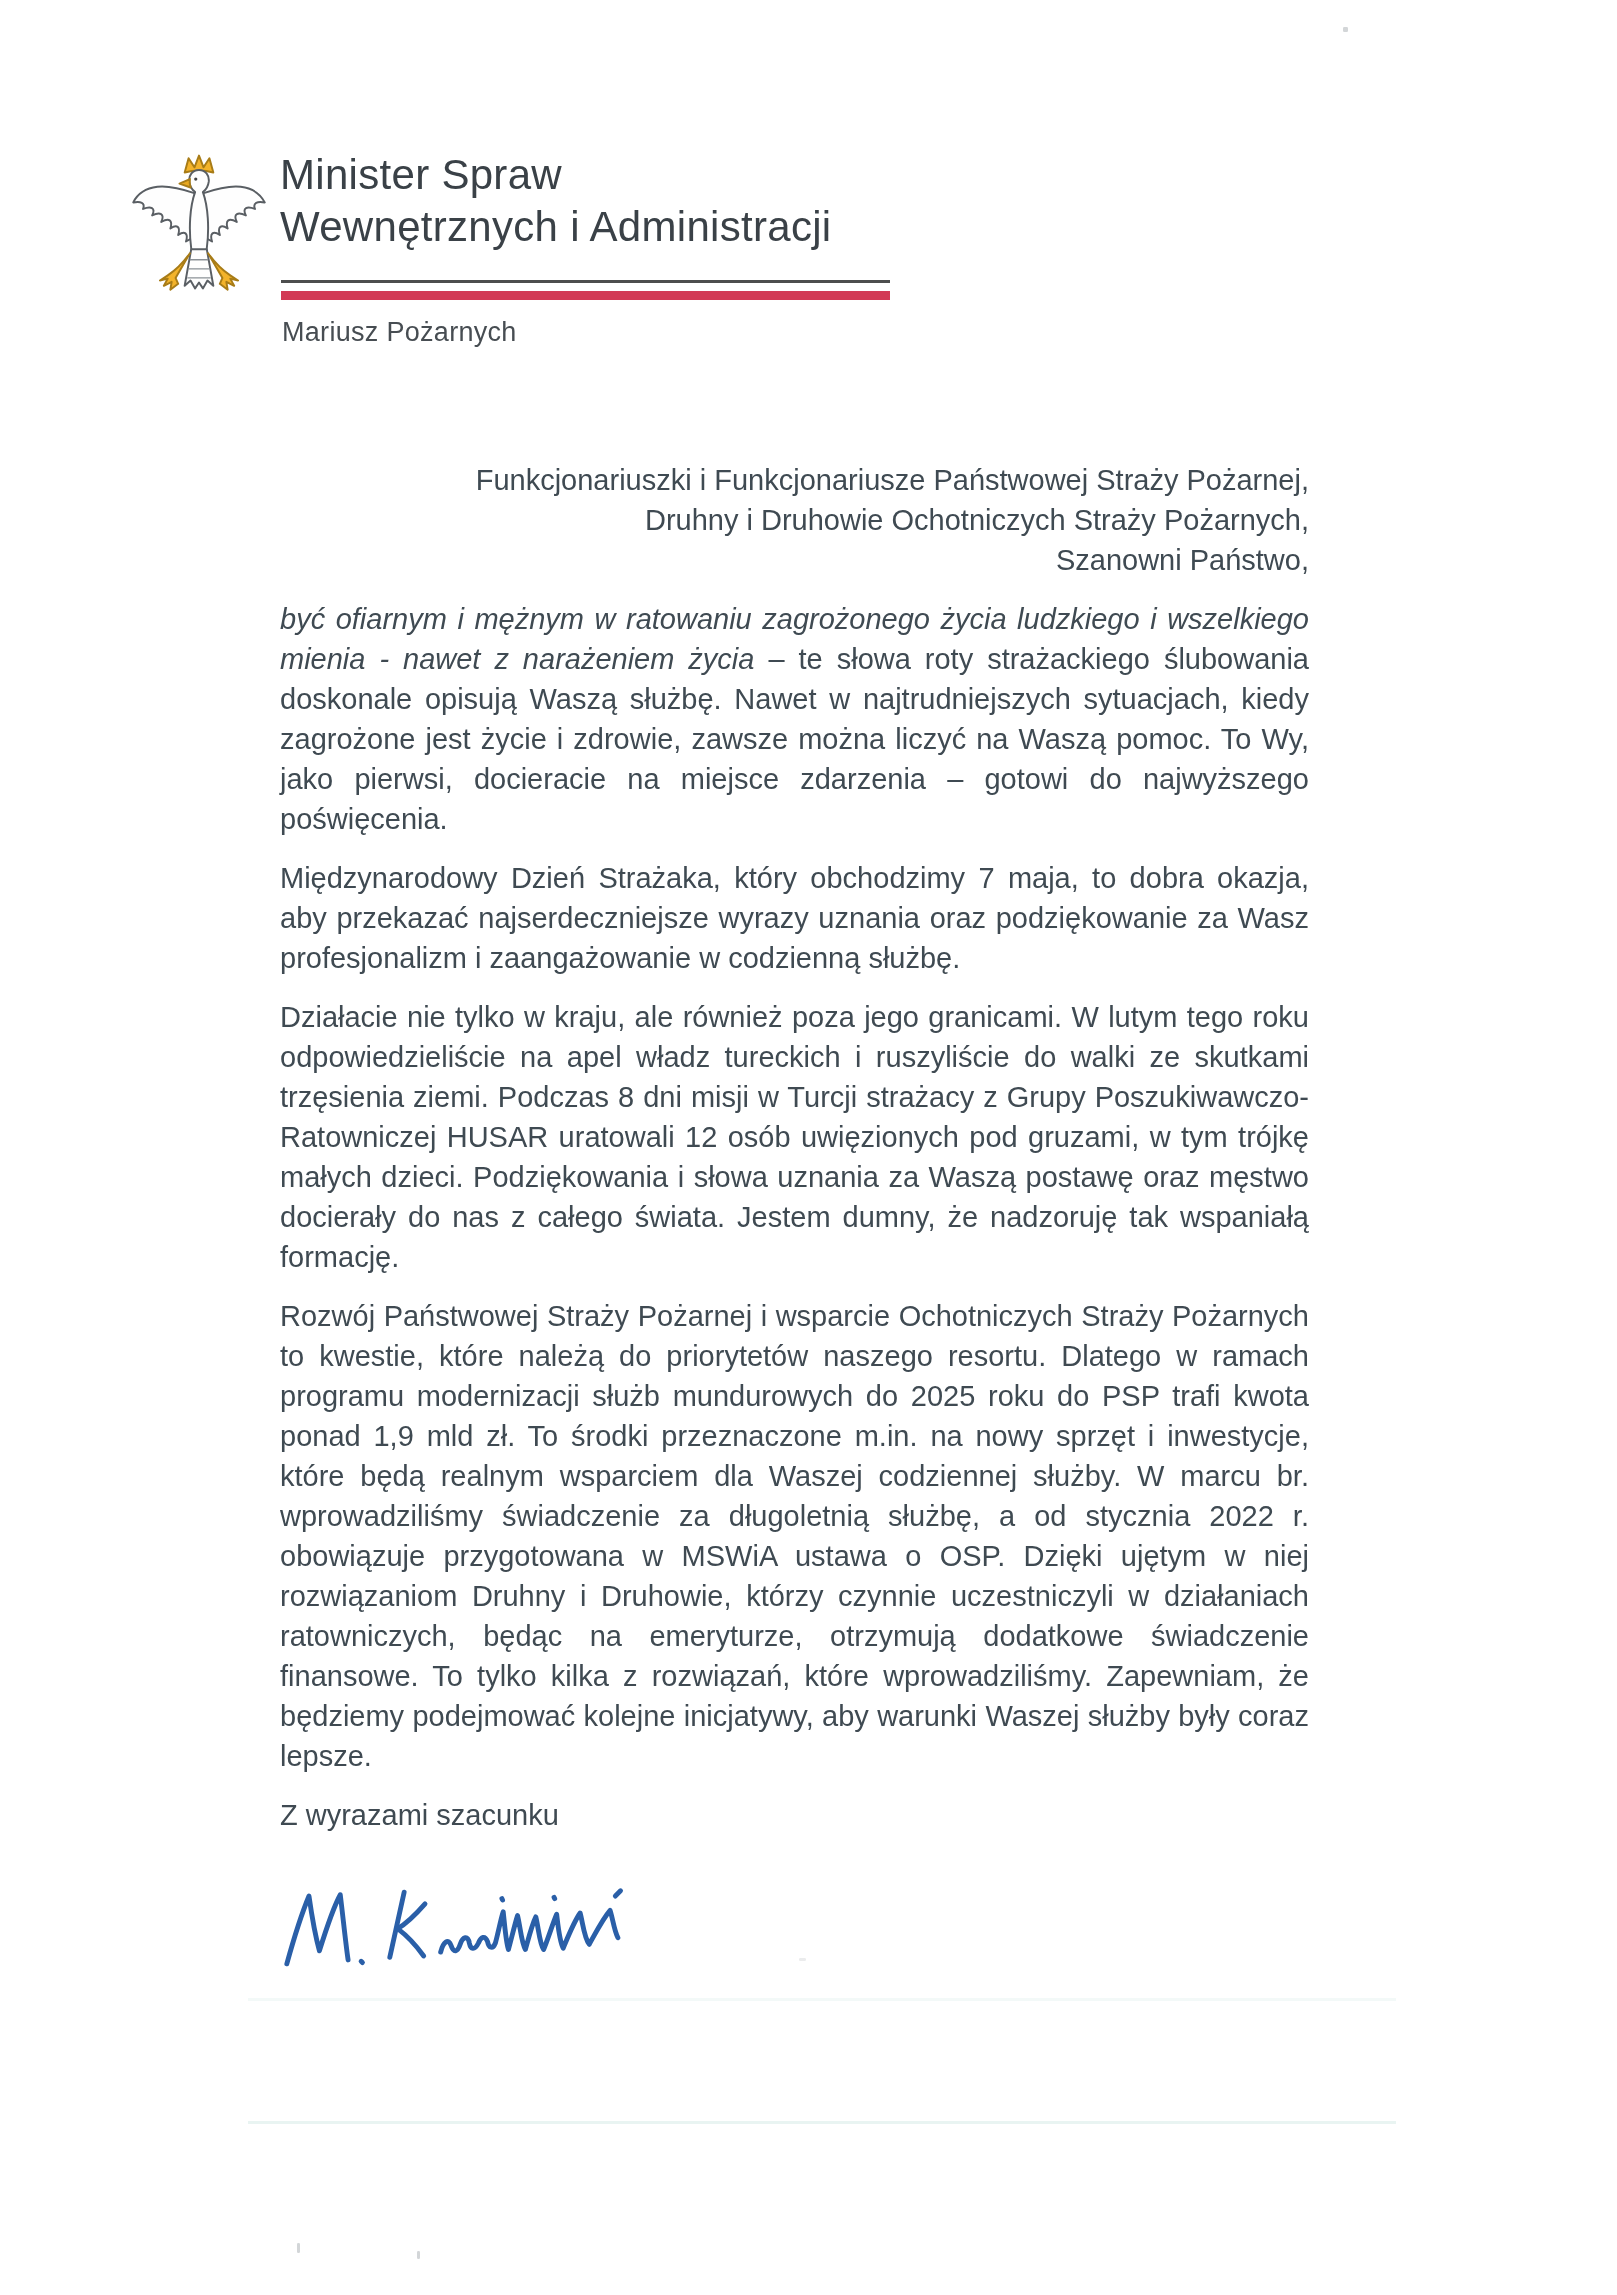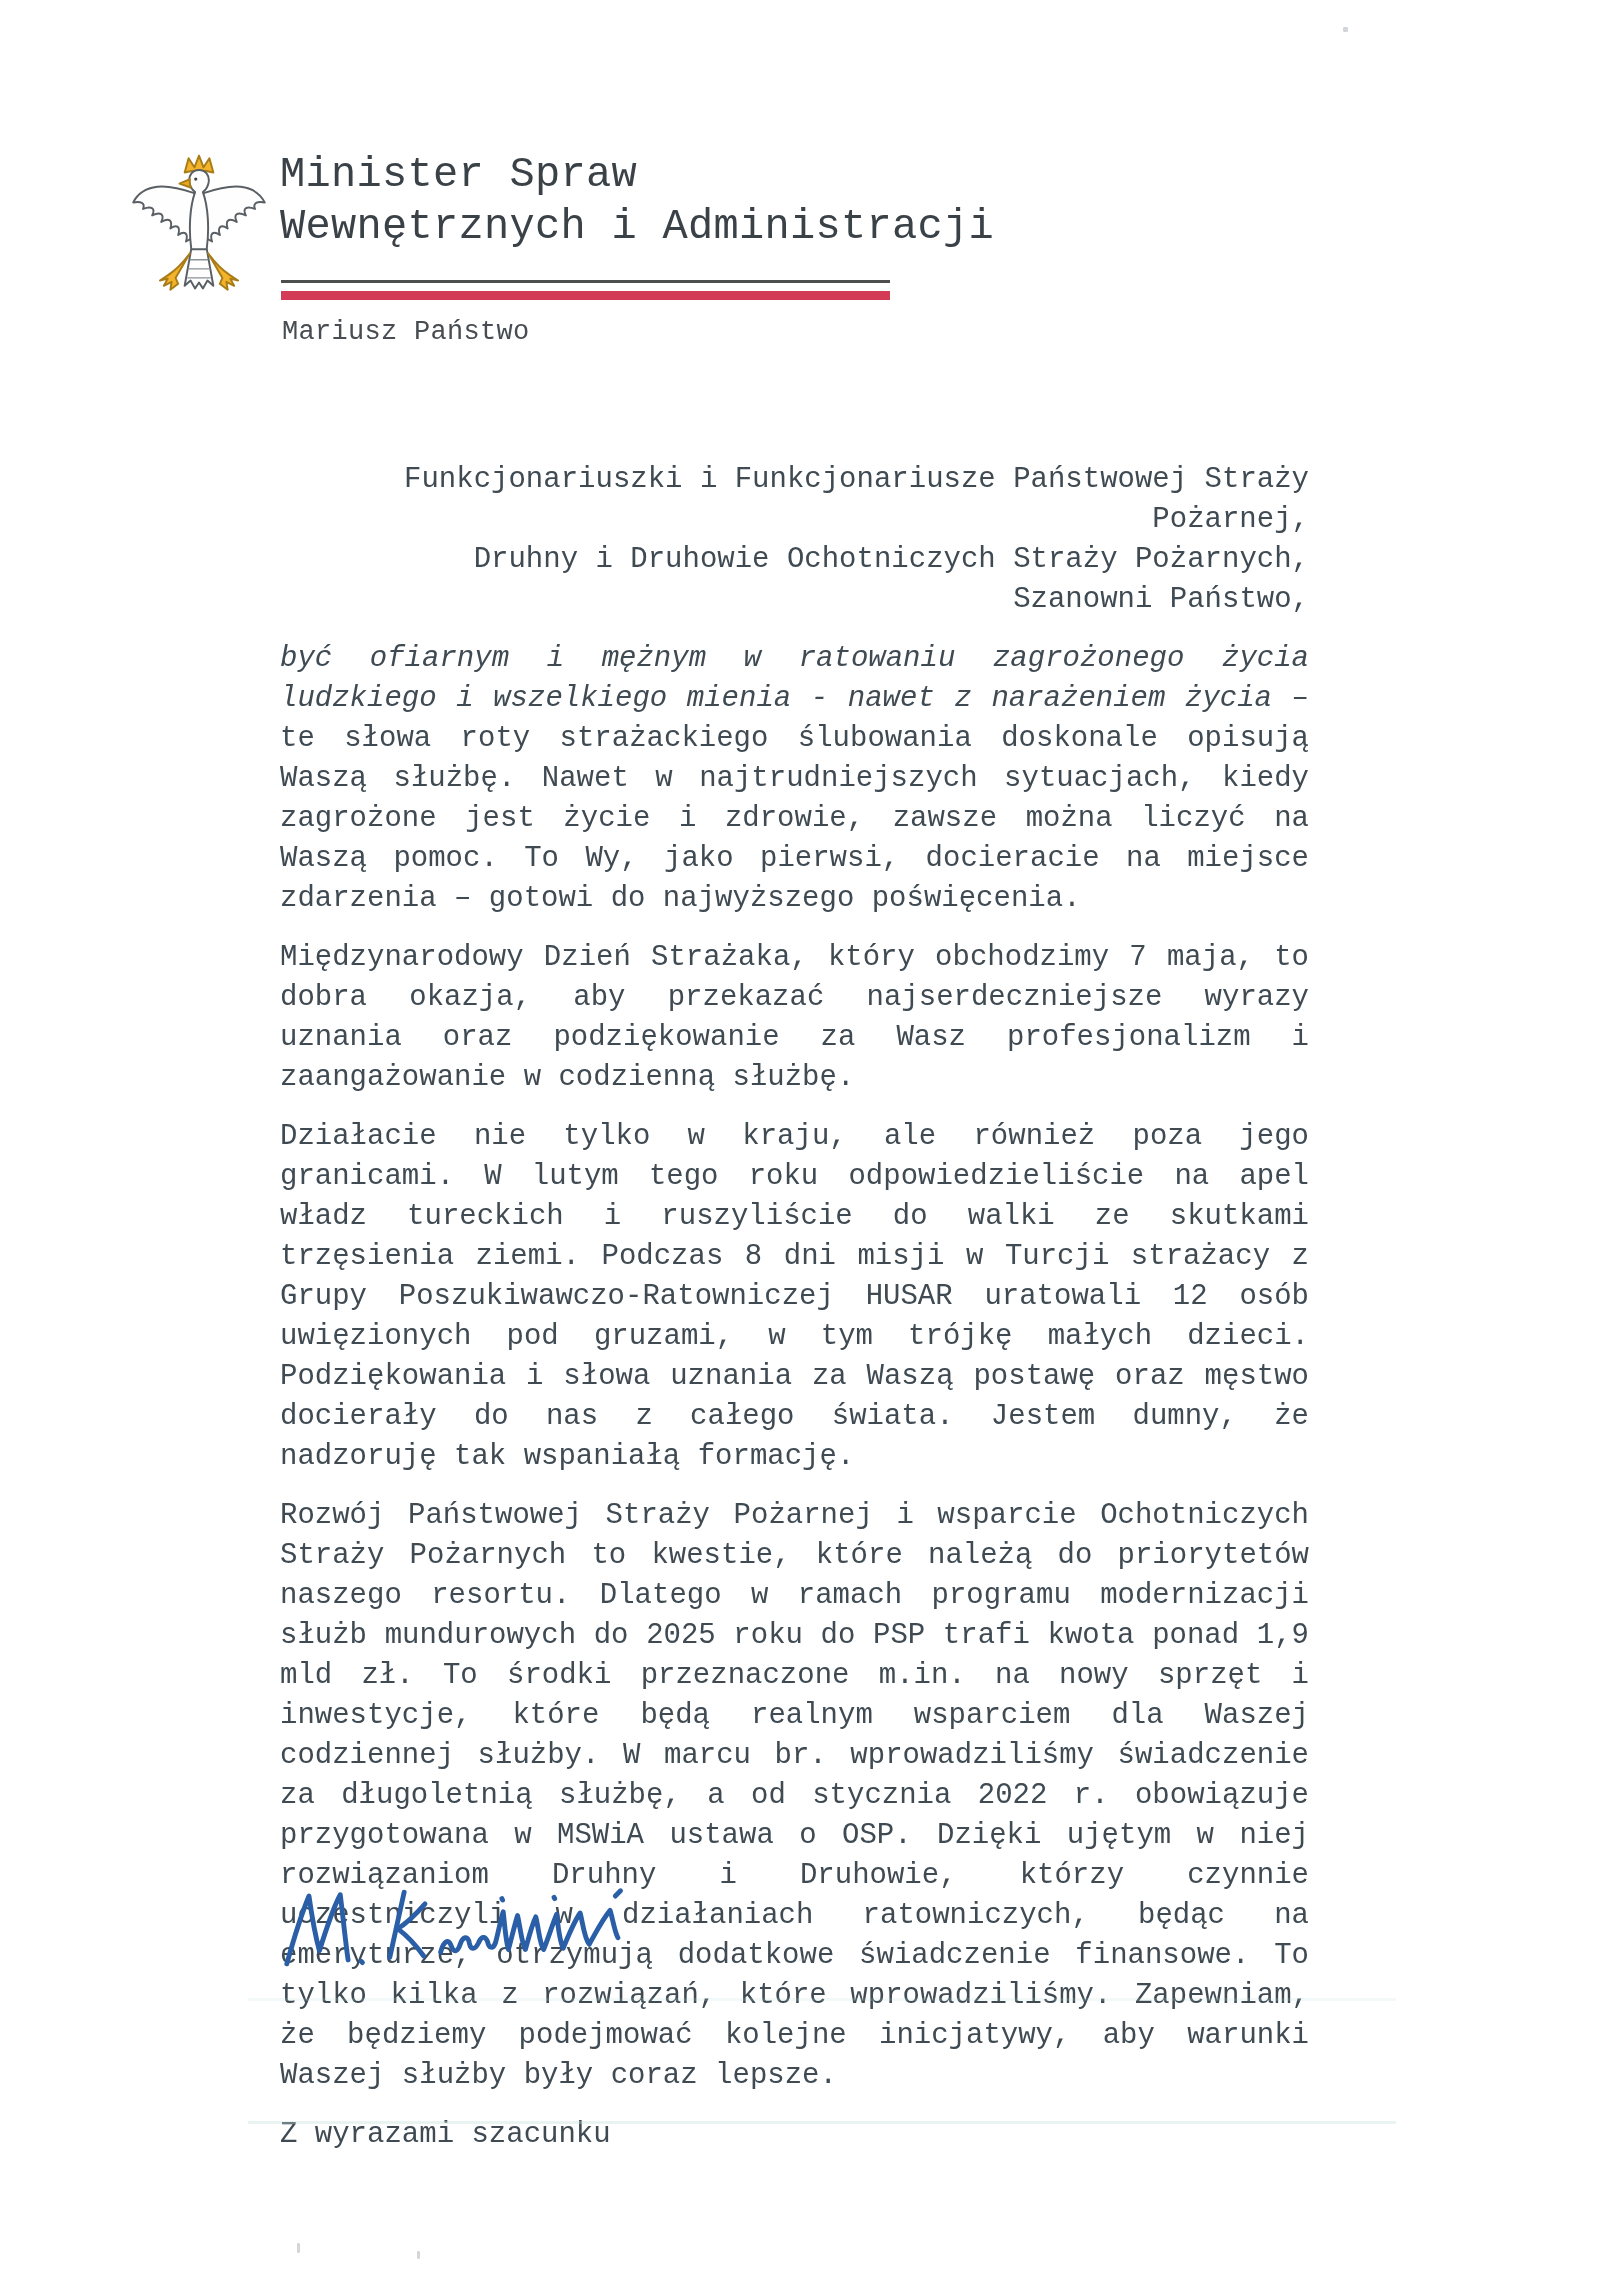--- a/index.html
+++ b/index.html
@@ -1,21 +1,21 @@
 <!DOCTYPE html>
 <html lang="pl" style="font-size:10.4px"><head>
 <meta charset="utf-8">
 <style>
   html,body{margin:0;padding:0;background:#9a9a9a;}
   .page{
     position:relative;
     width:1617px;height:2295px;
     background:#ffffff;
     overflow:hidden;
-    font-family:Liberation Mono, monospace;
+    font-family:Liberation Sans, sans-serif;
     color:#3e4a54;
   }
   
   .emblem{position:absolute;left:130px;top:150px;width:138px;height:157px;}
   .header-title{
     position:absolute;left:280px;top:149px;width:717px;
     font-size:42px;line-height:52px;font-weight:400;
     color:#3a4147;letter-spacing:0.3px;
   }
   .rule-dark{position:absolute;left:281px;top:280px;width:609px;height:2.6px;background:#4d4e4e;}
@@ -80,21 +80,21 @@
   </svg>
 
   <div class="header-title">
     <div>Minister Spraw</div>
     <div>Wewnętrznych i Administracji</div>
   </div>
 
   <div class="rule-dark"></div>
   <div class="rule-red"></div>
 
-  <div class="minister-name">Mariusz Państwo</div>
+  <div class="minister-name">Mariusz Pożarnych</div>
 
   <div class="letter-body">
     <div class="salutation">
       <div>Funkcjonariuszki i Funkcjonariusze Państwowej Straży Pożarnej,</div>
       <div>Druhny i Druhowie Ochotniczych Straży Pożarnych,</div>
       <div>Szanowni Państwo,</div>
     </div>
 
     <p><span class="ital">być ofiarnym i mężnym w ratowaniu zagrożonego życia ludzkiego i wszelkiego mienia - nawet z narażeniem życia</span><span> – te słowa roty strażackiego ślubowania doskonale opisują Waszą służbę. Nawet w najtrudniejszych sytuacjach, kiedy zagrożone jest życie i zdrowie, zawsze można liczyć na Waszą pomoc. To Wy, jako pierwsi, docieracie na miejsce zdarzenia – gotowi do najwyższego poświęcenia.</span></p>
 

